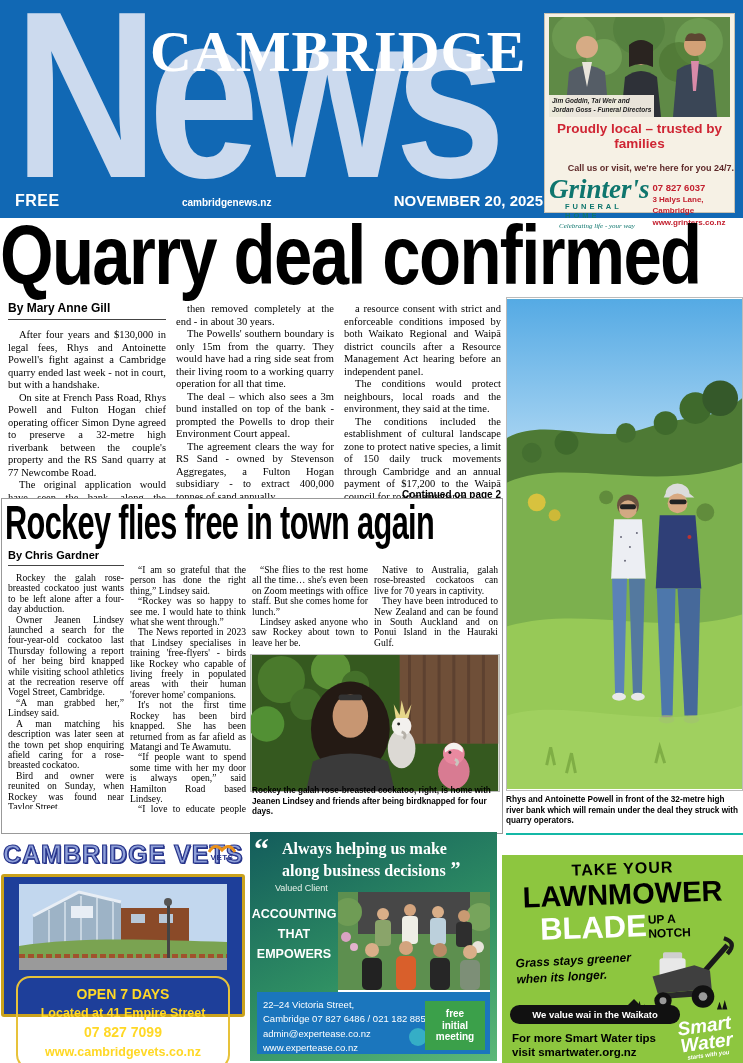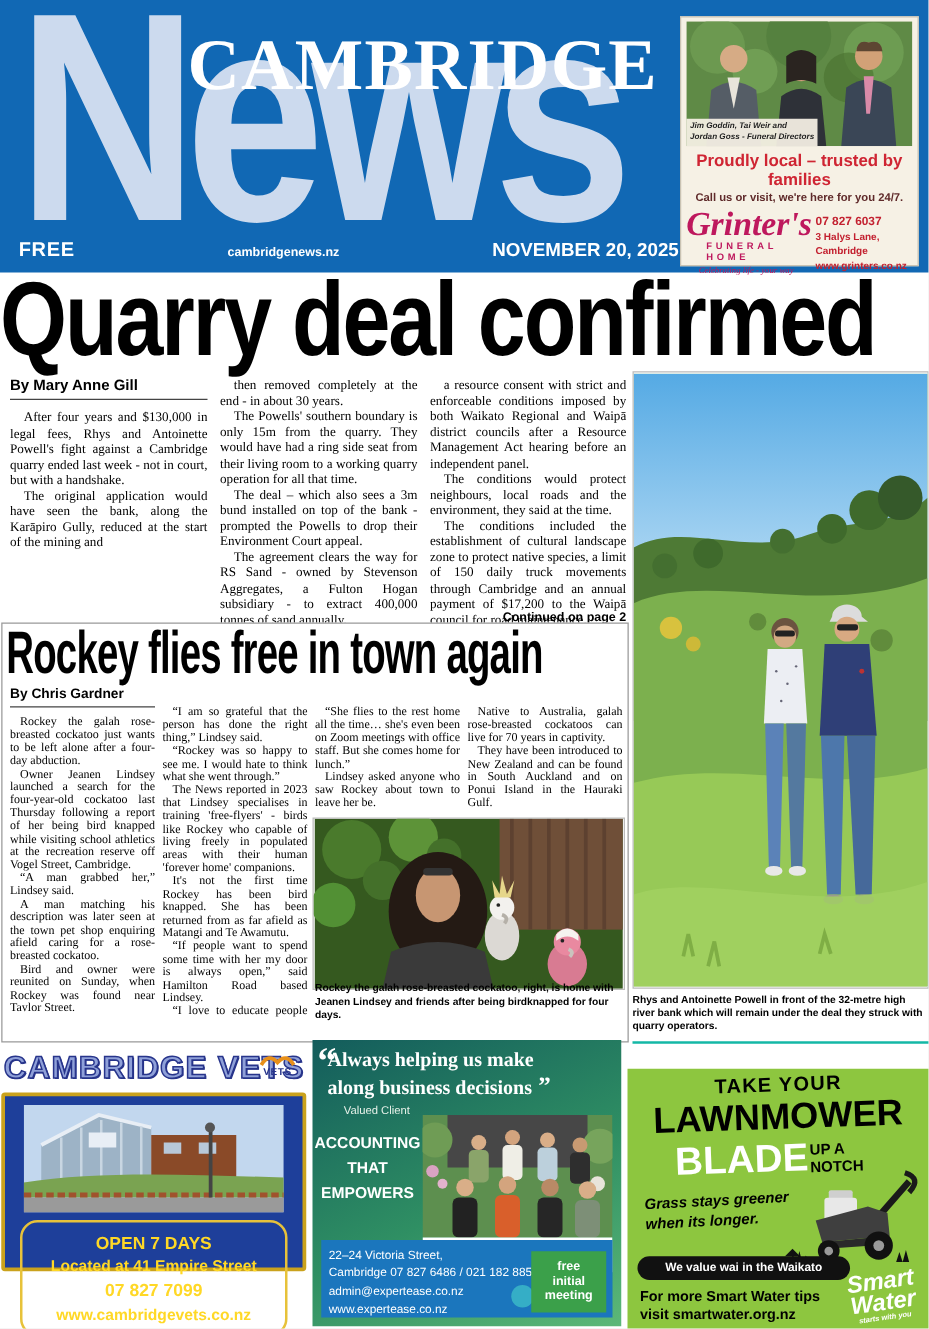--- a/index.html
+++ b/index.html
@@ -17,23 +17,23 @@
   .mast-free{font-size:16px;letter-spacing:.5px;}
   .mast-site{font-size:10px;}
   .mast-date{font-size:15px;}
 
   
   .grinters{position:absolute;left:544px;top:13px;width:191px;height:200px;background:#f6f1e5;border:1px solid #c9c2b2;box-sizing:border-box;}
   .g-photo{position:relative;width:181px;height:100px;margin:3px auto 0;overflow:hidden;}
   .g-photo-cap{position:absolute;left:0;bottom:0;background:rgba(246,241,229,.93);
                font:italic bold 6.5px/1.35 "Liberation Sans",sans-serif;color:#222;padding:2px 3px;}
   .g-tag{color:#cf2533;font-weight:bold;font-size:13.5px;text-align:center;margin-top:4px;}
-  .g-call{color:#5f2a2a;font-size:9px;font-weight:bold;text-align:center;margin-top:2px;}
+  .g-call{color:#5f2a2a;font-size:9px;font-weight:bold;text-align:right;margin-top:12px;}
   .g-row{display:flex;margin-top:3px;padding:0 4px;}
-  .g-logo{width:104px;color:#be185d;}
+  .g-logo{width:104px;color:#0f766e;}
   .g-name{font-family:"Liberation Serif",serif;font-style:italic;font-weight:bold;font-size:27px;line-height:26px;}
   .g-type{font-size:7.5px;letter-spacing:3px;font-weight:bold;margin-left:16px;}
   .g-script{font-family:"Liberation Serif",serif;font-style:italic;font-size:7px;margin-left:10px;margin-top:2px;}
   .g-contact{width:78px;color:#c3202f;font-size:8px;font-weight:bold;line-height:1.4;padding-top:5px;}
   .g-phone{font-size:9.5px;}
 
   
   .headline1{position:absolute;left:0;top:216px;width:960px;margin:0;font-size:84px;line-height:.95;
              font-weight:bold;letter-spacing:-2px;transform:scaleX(.82);transform-origin:0 0;white-space:nowrap;}
   .byline{font-size:12px;font-weight:bold;border-bottom:1.5px solid #444;padding-bottom:4px;}
@@ -78,21 +78,21 @@
             border:3px solid #caa21c;border-radius:3px;box-sizing:border-box;}
   .vets-photo{display:block;margin:7px auto 0;}
   .vets-msg{margin:6px 12px 0;border:2px solid #e7c23a;border-radius:14px;padding:6px 2px;text-align:center;
             color:#ffd826;font-weight:bold;line-height:1.45;}
   .vm1{font-size:14px;} .vm2{font-size:12.5px;} .vm3{font-size:14px;} .vm4{font-size:12.5px;}
 
   
   .xpe{position:absolute;left:250px;top:832px;width:247px;height:229px;
        background:linear-gradient(155deg,#135c5c 0%,#2f8f63 55%,#5cb878 100%);}
   .xpe-quote{position:relative;color:#fff;font-family:"Liberation Serif",serif;font-weight:bold;
-             font-size:16px;line-height:1.12;padding:8px 6px 0 12px;}
+             font-size:16px;line-height:1.12;padding:8px 6px 0 32px;}
   .xpe-quote .q1::before{content:"\201C";position:absolute;left:4px;top:0px;font-size:30px;}
   .xpe-quote .q2::after{content:"\0020\201D";font-size:20px;}
   .xpe-attr{color:#e8f2ea;font-size:9px;padding-left:25px;margin-top:3px;}
   .xpe-tag{position:absolute;left:0;top:72px;width:88px;text-align:center;color:#fff;font-weight:bold;
            font-size:12.5px;line-height:1.6;}
   .xpe-photo{position:absolute;left:88px;top:60px;}
   .xpe-bar{position:absolute;left:7px;bottom:7px;width:233px;height:62px;background:#1b76bd;color:#fff;
            padding:6px 6px;font-size:9.5px;line-height:1.5;box-sizing:border-box;}
   .xpe-cta{position:absolute;right:5px;top:9px;width:56px;background:#3ba04a;text-align:center;
            font-size:10px;line-height:1.15;padding:7px 2px;font-weight:bold;}
@@ -176,20 +176,21 @@
           <div class="g-web">www.grinters.co.nz</div>
         </div>
       </div>
     </aside>
   </header>
 
   <h1 class="headline1">Quarry deal confirmed</h1>
   <div class="byline byline1">By Mary Anne Gill</div>
   <div class="serifcol lcol" id="lc1">
       <p>After four years and $130,000 in legal fees, Rhys and Antoinette Powell's fight against a Cambridge quarry ended last week - not in court, but with a handshake.</p>
+      <p>On site at French Pass Road, Rhys Powell and Fulton Hogan chief operating officer Simon Dyne agreed to preserve a 32-metre high riverbank between the couple's property and the RS Sand quarry at 77 Newcombe Road.</p>
       <p>The original application would have seen the bank, along the Karāpiro Gully, reduced at the start of the mining and</p>
     </div>
   <div class="serifcol lcol" id="lc2">
       <p>then removed completely at the end - in about 30 years.</p>
       <p>The Powells' southern boundary is only 15m from the quarry. They would have had a ring side seat from their living room to a working quarry operation for all that time.</p>
       <p>The deal – which also sees a 3m bund installed on top of the bank - prompted the Powells to drop their Environment Court appeal.</p>
       <p>The agreement clears the way for RS Sand - owned by Stevenson Aggregates, a Fulton Hogan subsidiary - to extract 400,000 tonnes of sand annually.</p>
       <p>The company had already secured</p>
     </div>
   <div class="serifcol lcol" id="lc3">

